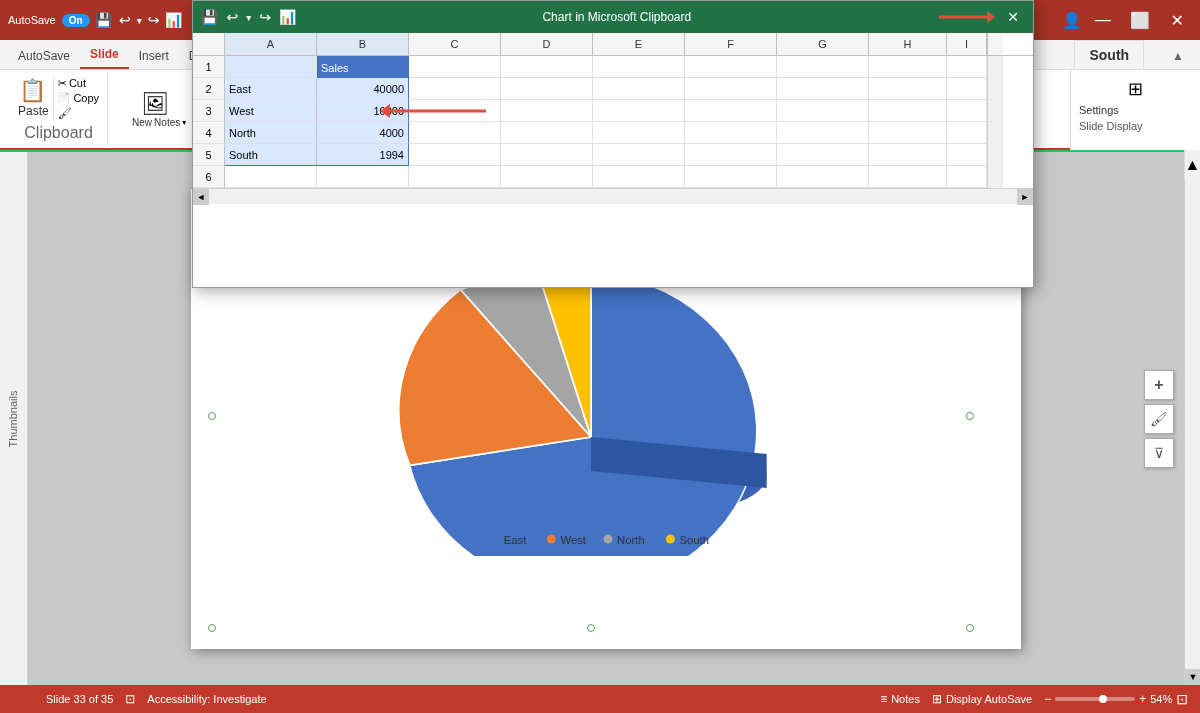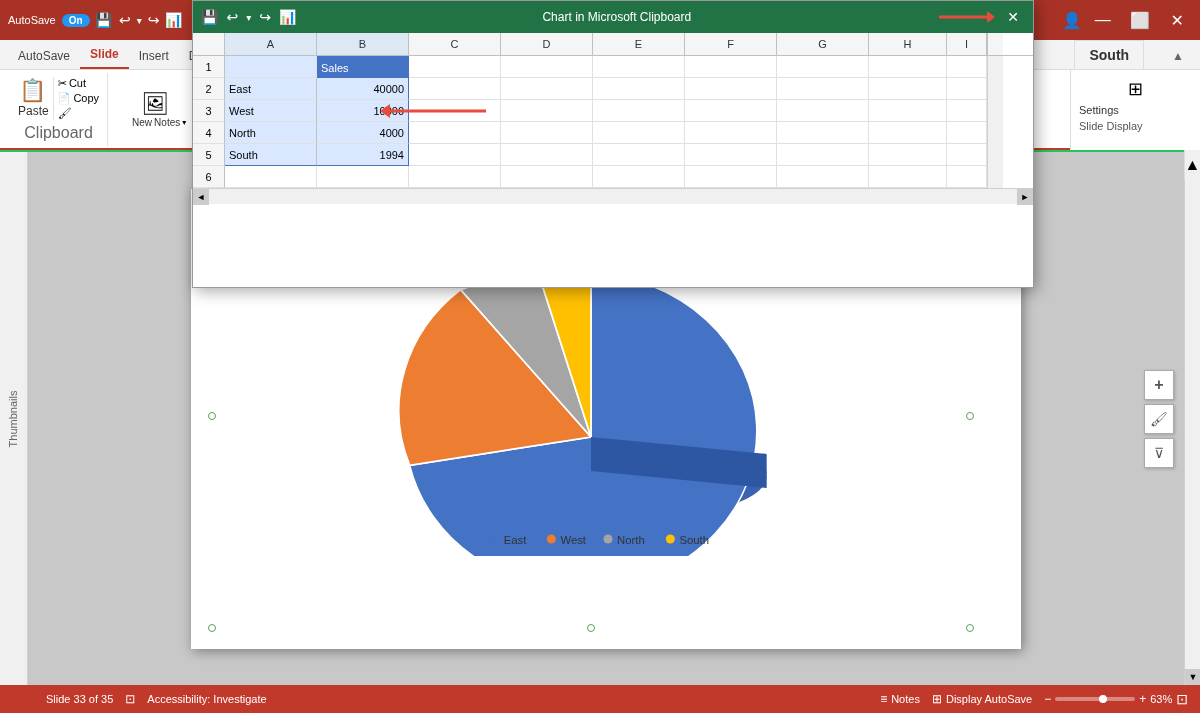--- a/index.html
+++ b/index.html
@@ -313,19 +313,19 @@
       <div style="display:flex;align-items:center;gap:4px;">
         <span style="color:white;font-size:12px;">⊞</span>
         <span style="color:white;font-size:11px;">Display AutoSave</span>
       </div>
       <div style="display:flex;align-items:center;gap:4px;">
         <span style="color:white;font-size:12px;cursor:pointer;">−</span>
         <div style="width:80px;height:4px;background:rgba(255,255,255,0.4);border-radius:2px;position:relative;cursor:pointer;">
           <div style="width:8px;height:8px;background:white;border-radius:50%;position:absolute;top:-2px;left:55%;"></div>
         </div>
         <span style="color:white;font-size:12px;cursor:pointer;">+</span>
-        <span style="color:white;font-size:11px;">63%</span>
+        <span style="color:white;font-size:11px;">54%</span>
         <span style="color:white;font-size:14px;cursor:pointer;">⊡</span>
       </div>
     </div>
   </div>
 
 </div>
 
 </body></html>

